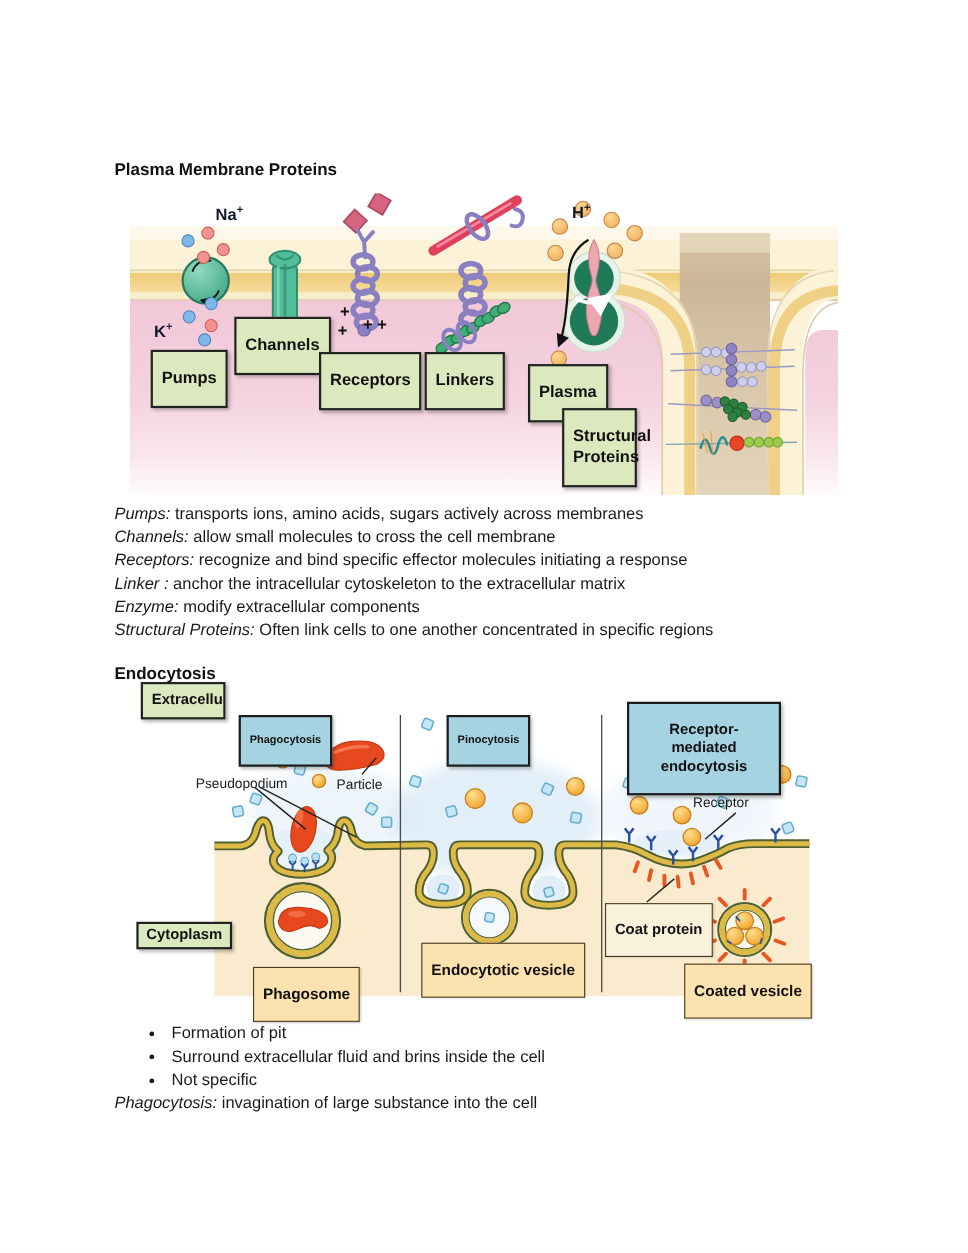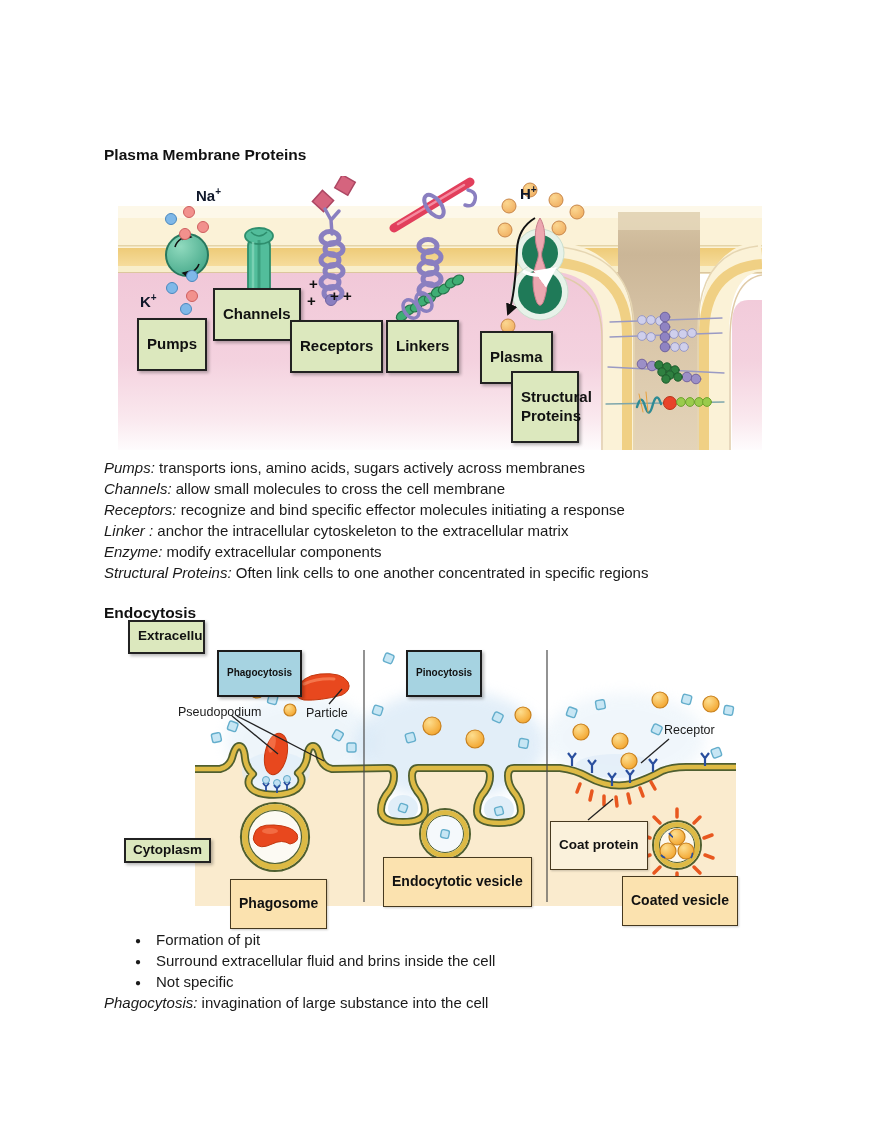--- a/index.html
+++ b/index.html
@@ -421,23 +421,24 @@
 
       <line x1="244" y1="30" x2="244" y2="282" stroke="#4a4a4a" stroke-width="1.2"></line>
       <line x1="427" y1="30" x2="427" y2="282" stroke="#4a4a4a" stroke-width="1.2"></line>
     </svg>
 
     <div class="box clipbox" style="left:8px;top:0;width:77px;text-align:center;font-size:13.5px;">
         <span>Extracellular</span>
       </div>
     <div class="box blue" style="left:97px;top:30px;">Phagocytosis</div>
     <div class="box blue" style="left:286px;top:30px;">Pinocytosis</div>
+    <div class="box blue center" style="left:450px;top:18px;width:140px;font-size:13.5px;">Receptor-mediated endocytosis</div>
     <div class="plain" style="left:58px;top:85px;">Pseudopodium</div>
     <div class="plain" style="left:186px;top:86px;">Particle</div>
-    <div class="plain" style="left:544px;top:103px;text-align:right;">Receptor</div>
+    <div class="plain" style="left:510px;top:103px;text-align:right;">Receptor</div>
     <div class="box small" style="left:4px;top:218px;">Cytoplasm</div>
     <div class="box tan" style="left:110px;top:259px;">Phagosome</div>
     <div class="box tan" style="left:263px;top:237px;">Endocytotic vesicle</div>
     <div class="box cream" style="left:430px;top:201px;">Coat protein</div>
     <div class="box tan" style="left:502px;top:256px;">Coated vesicle</div>
   </div>
 
   <div class="bodytext" style="top:929px;">
     <p class="bullet">Formation of pit</p>
     <p class="bullet">Surround extracellular fluid and brins inside the cell</p>

